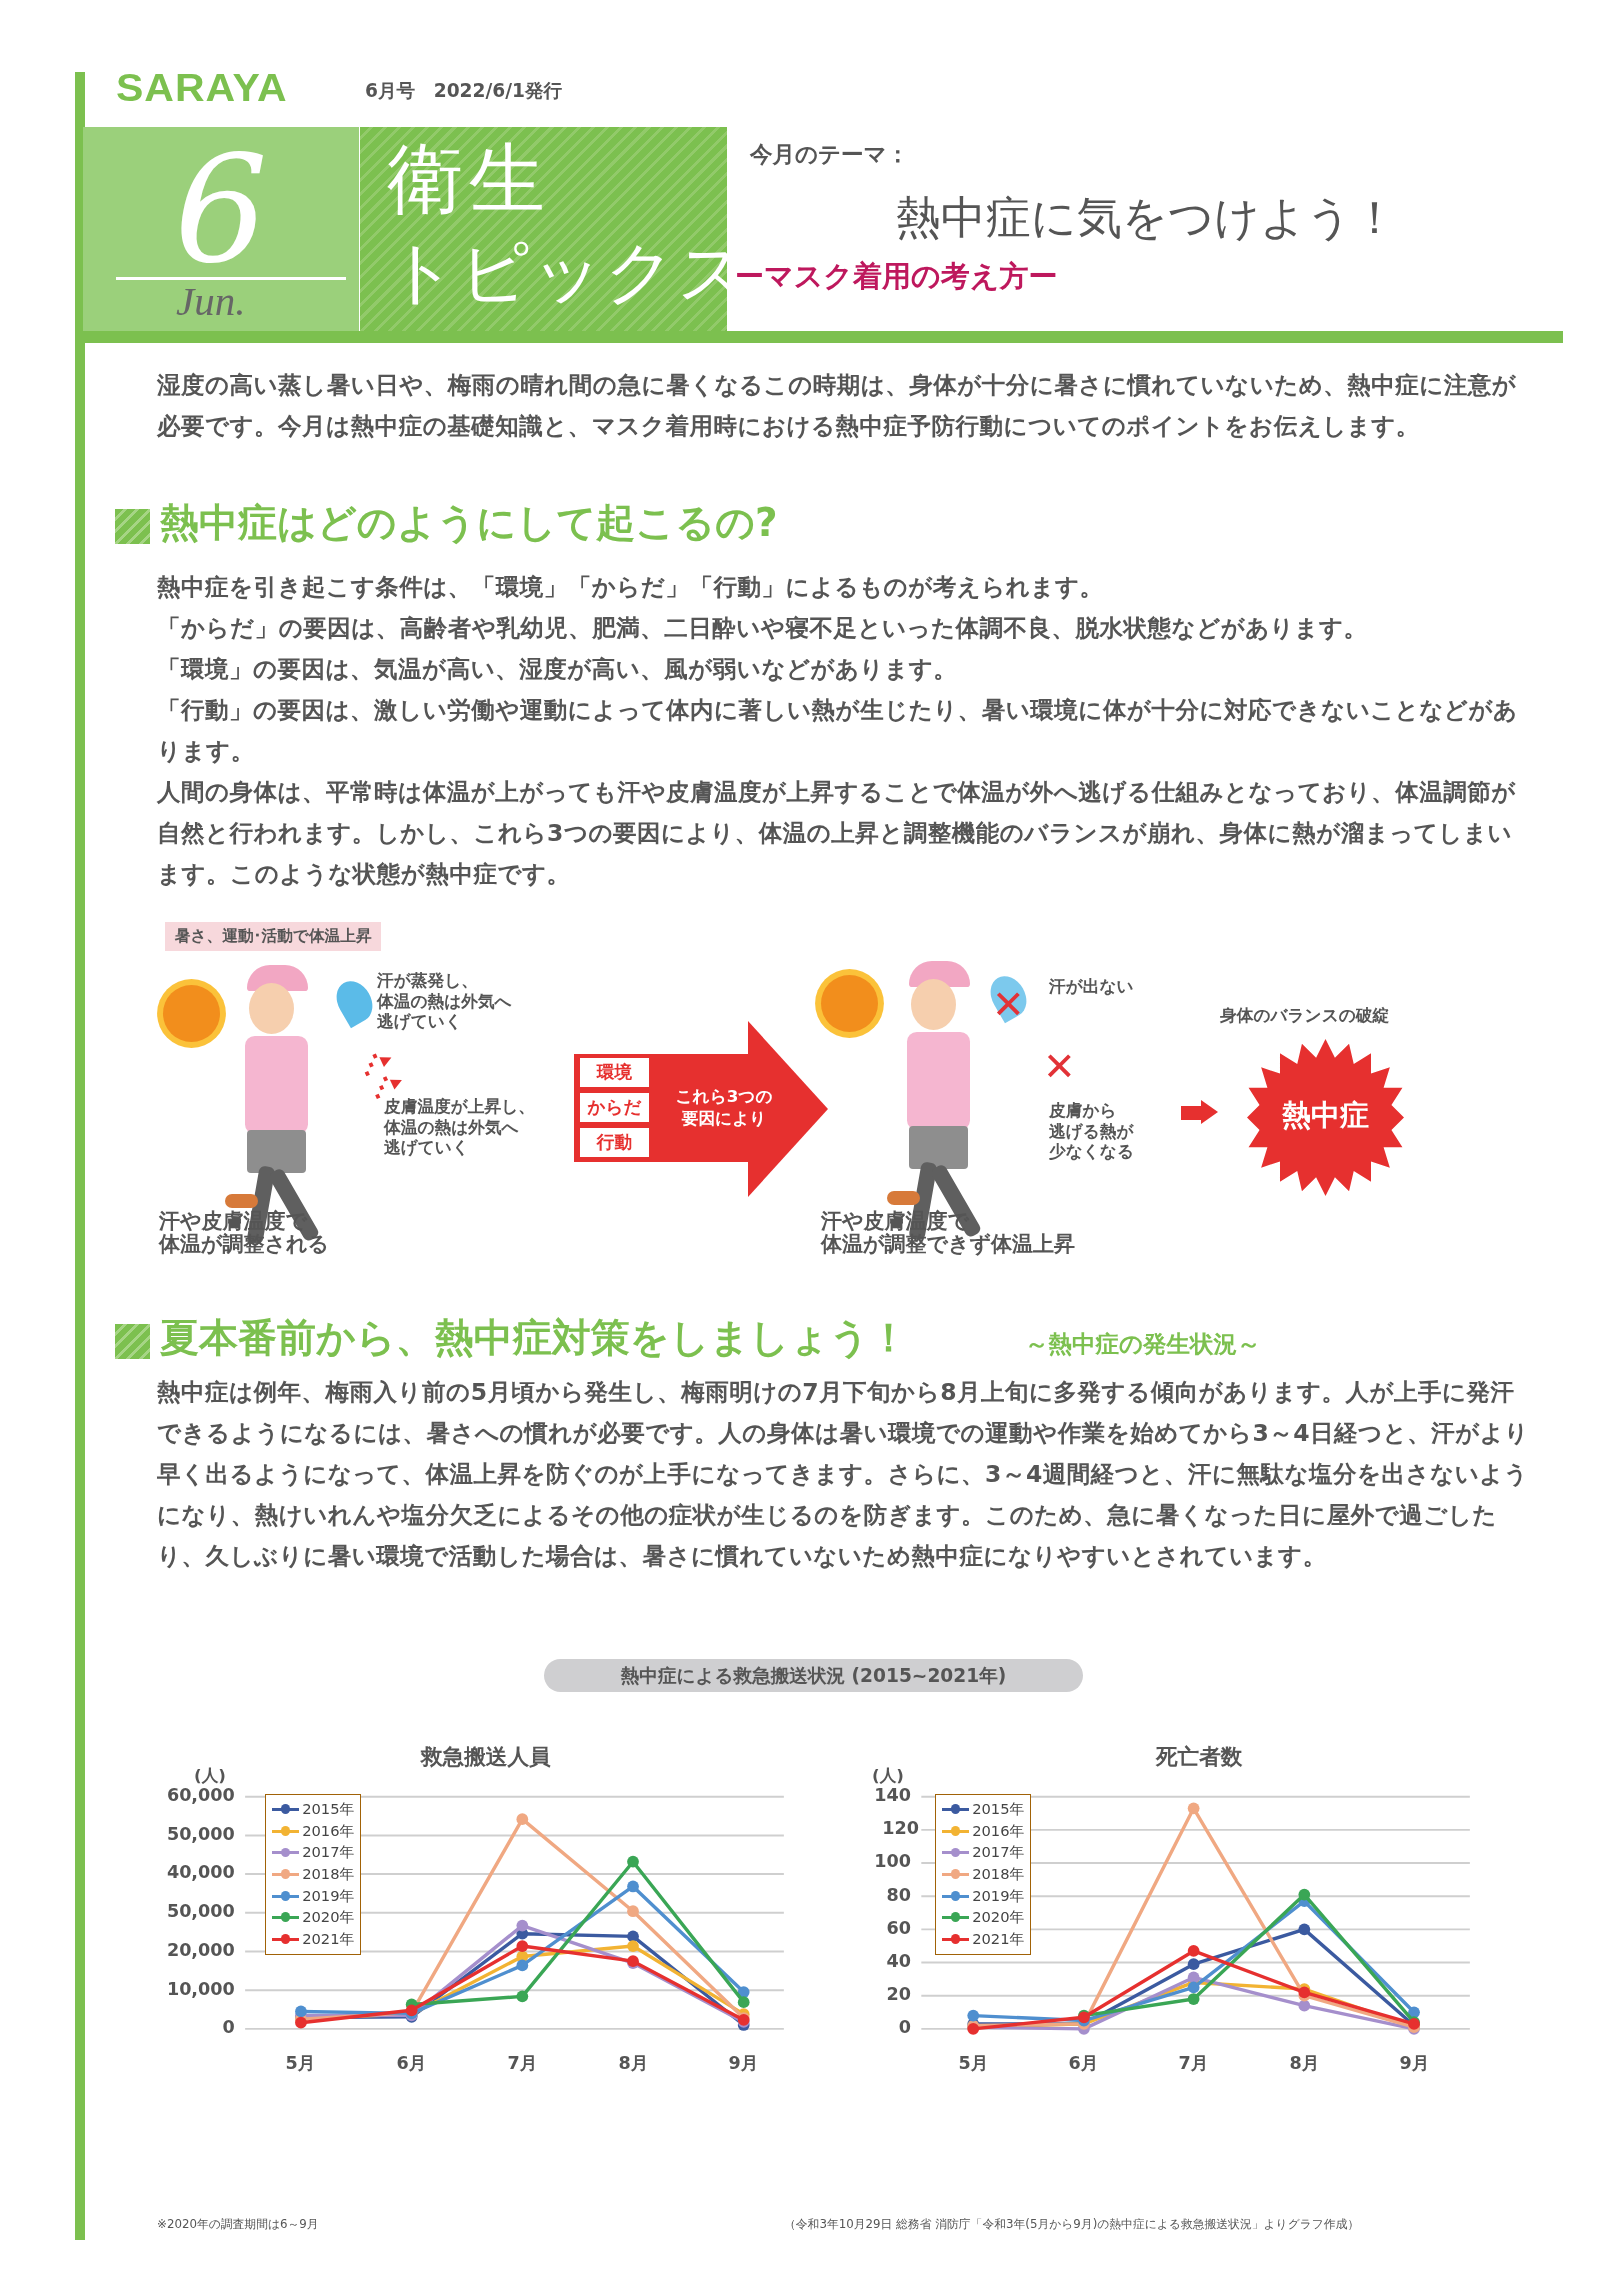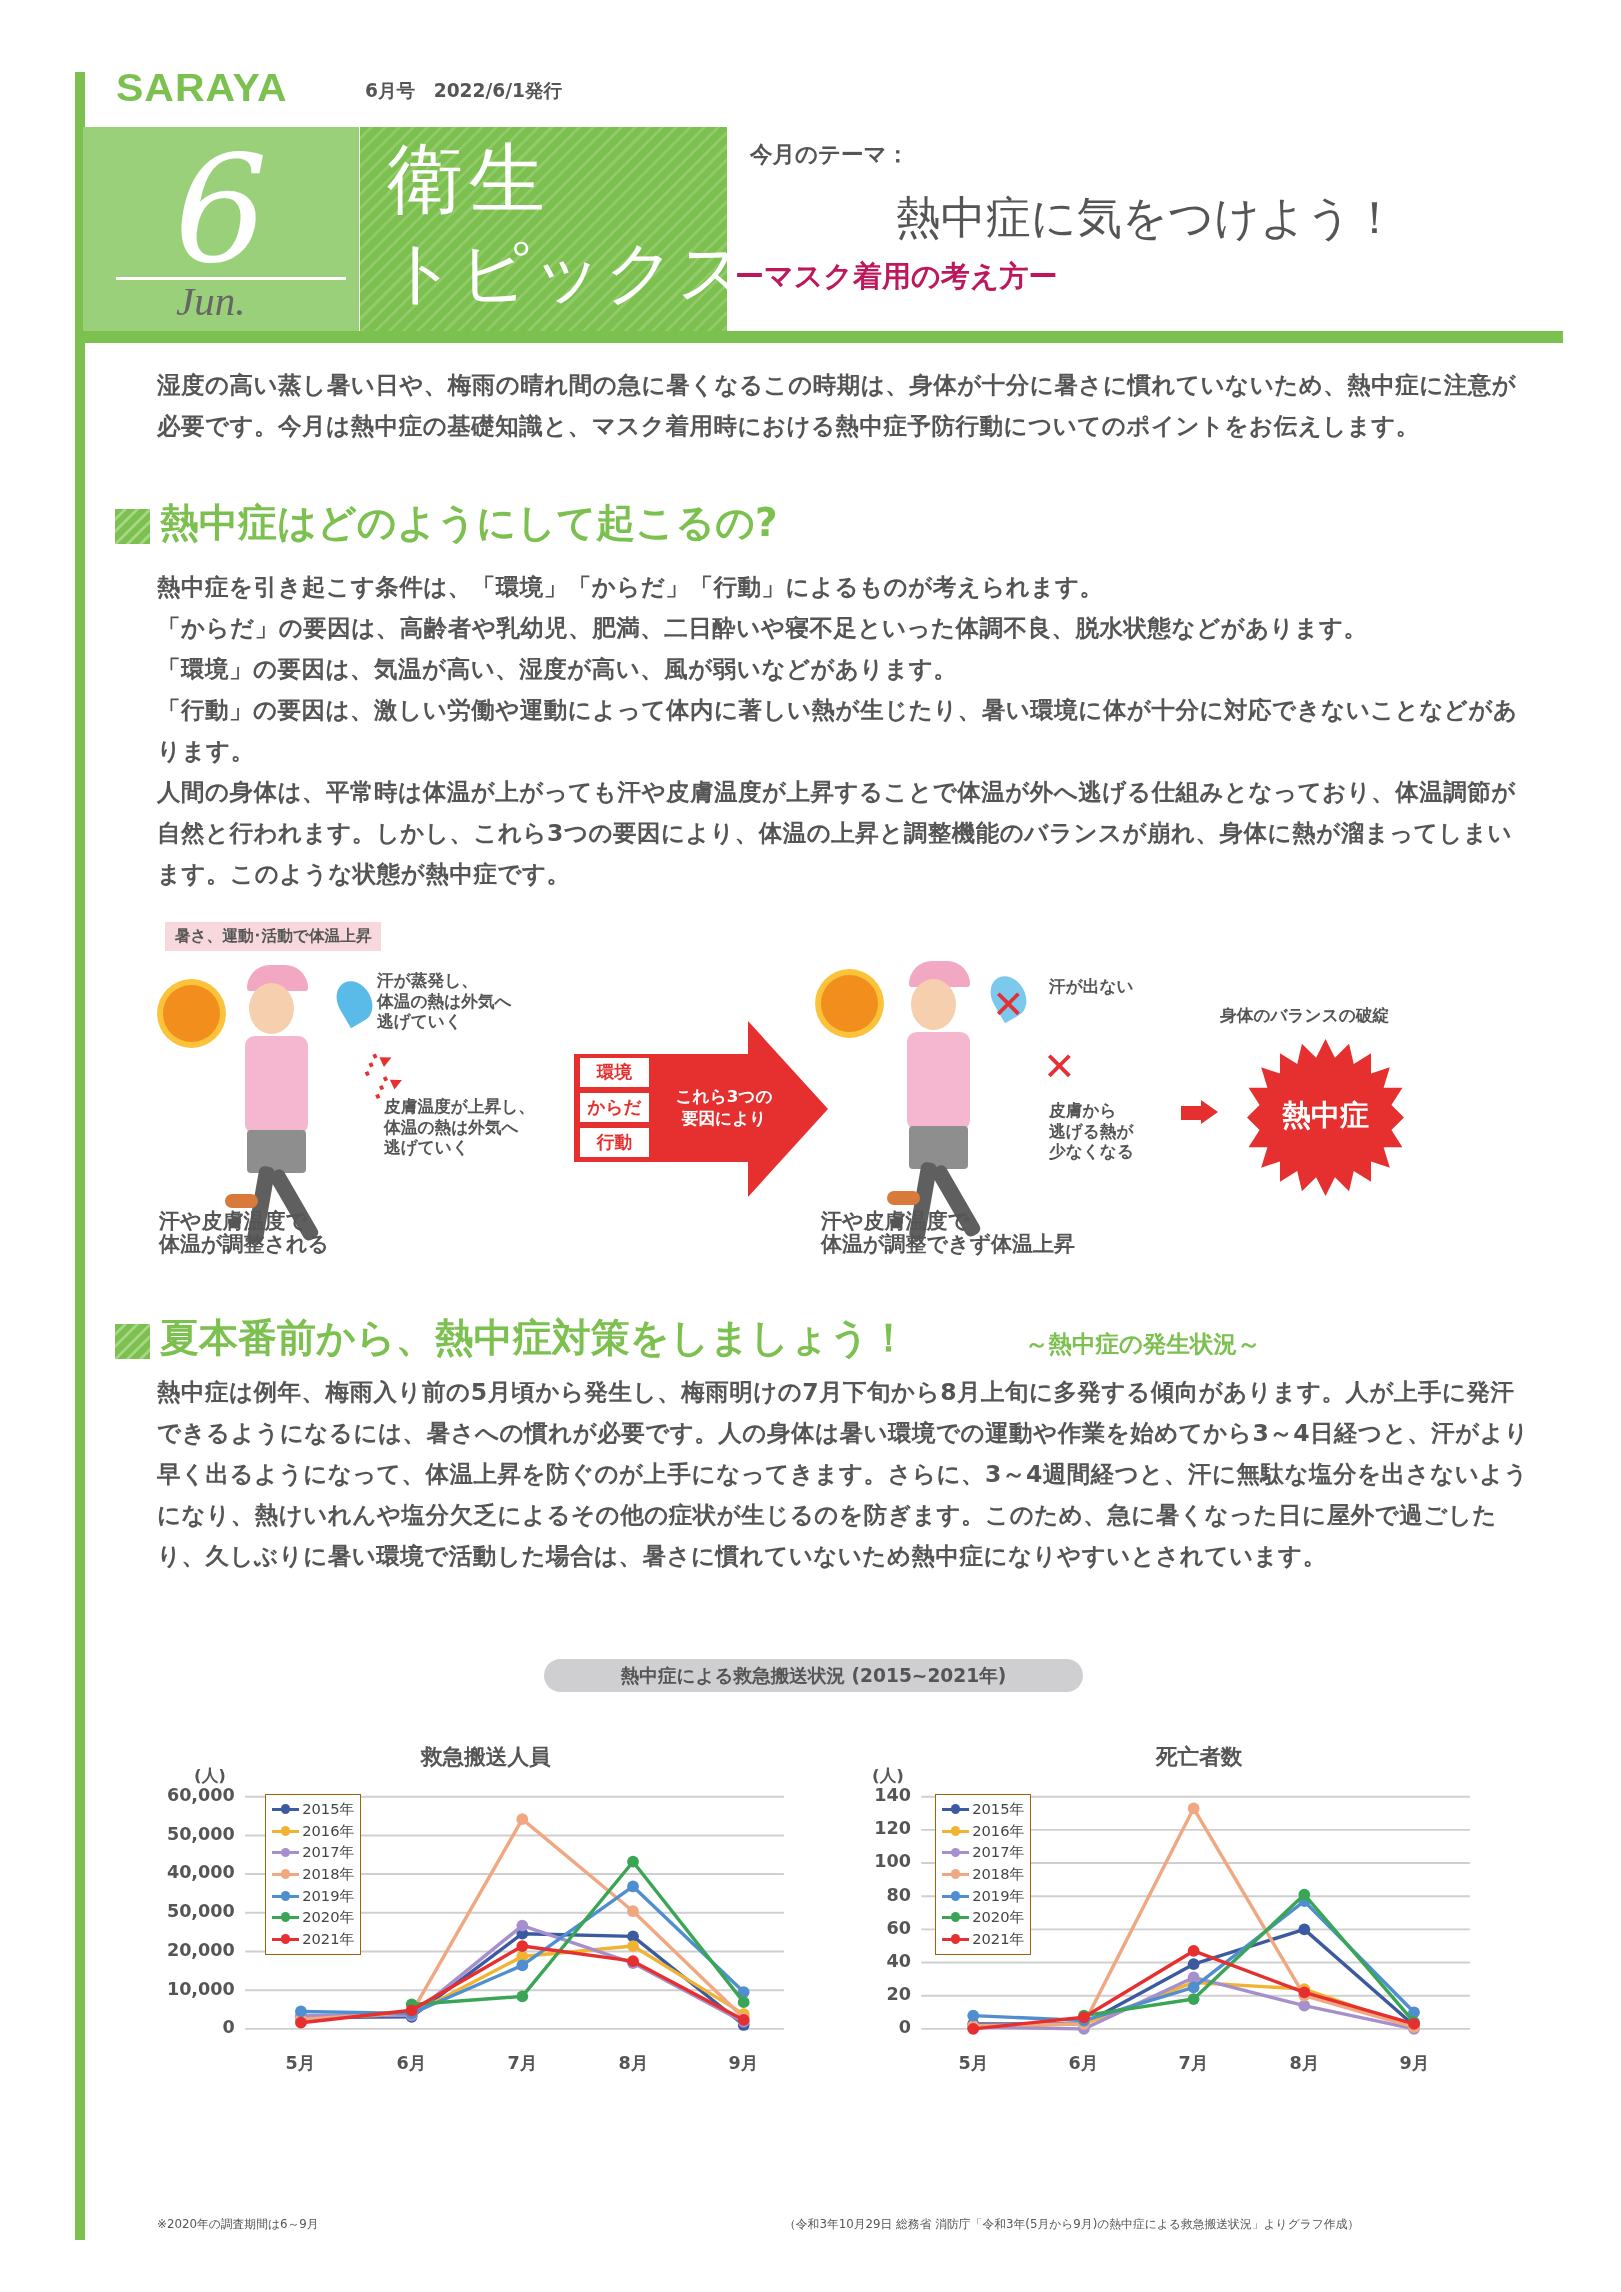--- a/index.html
+++ b/index.html
@@ -359,21 +359,21 @@
         <span class="legend-swatch" style="background: rgb(230, 48, 47);"></span>
         <span>2021年</span>
       </div>
     </div>
 <div class="ytick" style="left: 0px; top: 282px;">0</div>
     <div class="ytick" style="left: 0px; top: 249px;">20</div>
     <div class="ytick" style="left: 0px; top: 216px;">40</div>
     <div class="ytick" style="left: 0px; top: 183px;">60</div>
     <div class="ytick" style="left: 0px; top: 150px;">80</div>
     <div class="ytick" style="left: 0px; top: 116px;">100</div>
-    <div class="ytick" style="left: 0px; top: 83px;">120</div>
+    <div class="ytick" style="left: 8px; top: 83px;">120</div>
     <div class="ytick" style="left: 0px; top: 50px;">140</div>
     <div class="xtick" style="left: 116px; top: 316px;">5月</div>
     <div class="xtick" style="left: 226px; top: 316px;">6月</div>
     <div class="xtick" style="left: 336px; top: 316px;">7月</div>
     <div class="xtick" style="left: 447px; top: 316px;">8月</div>
     <div class="xtick" style="left: 557px; top: 316px;">9月</div>
   </div>
 
 <div class="abs footnote-left">※2020年の調査期間は6～9月</div>
 <div class="abs footnote-right">（令和3年10月29日 総務省 消防庁「令和3年(5月から9月)の熱中症による救急搬送状況」よりグラフ作成）</div>

